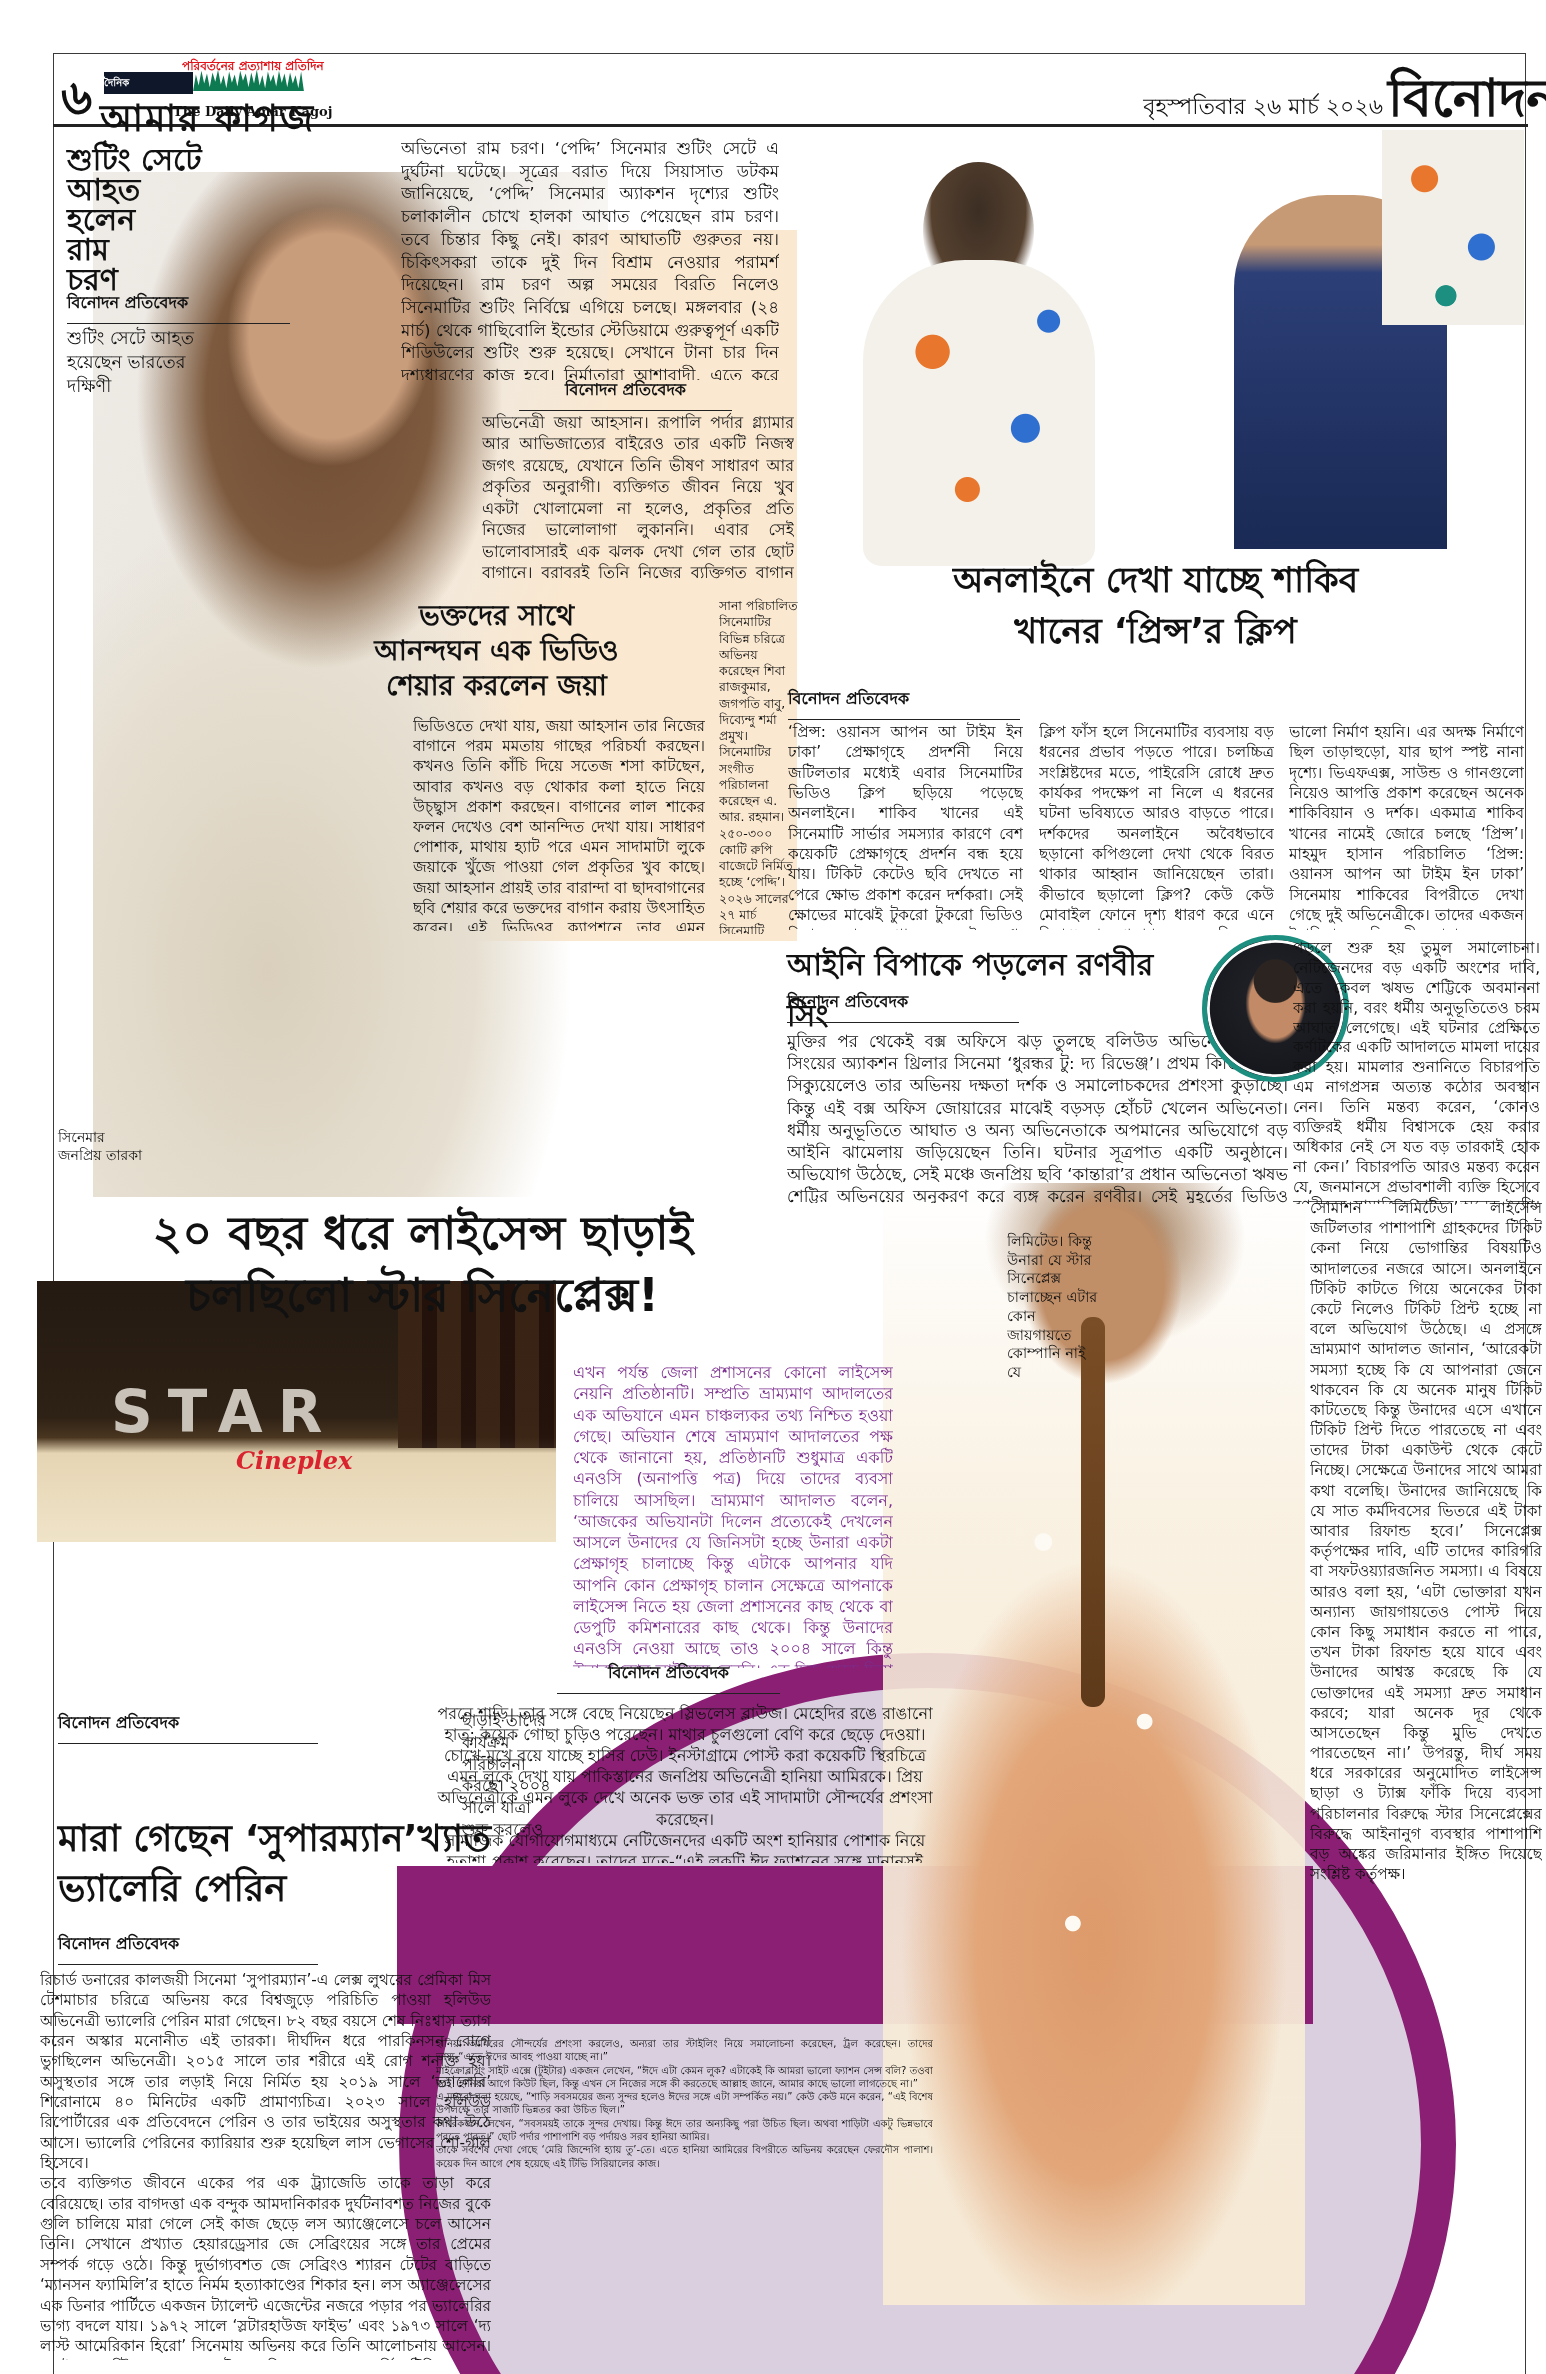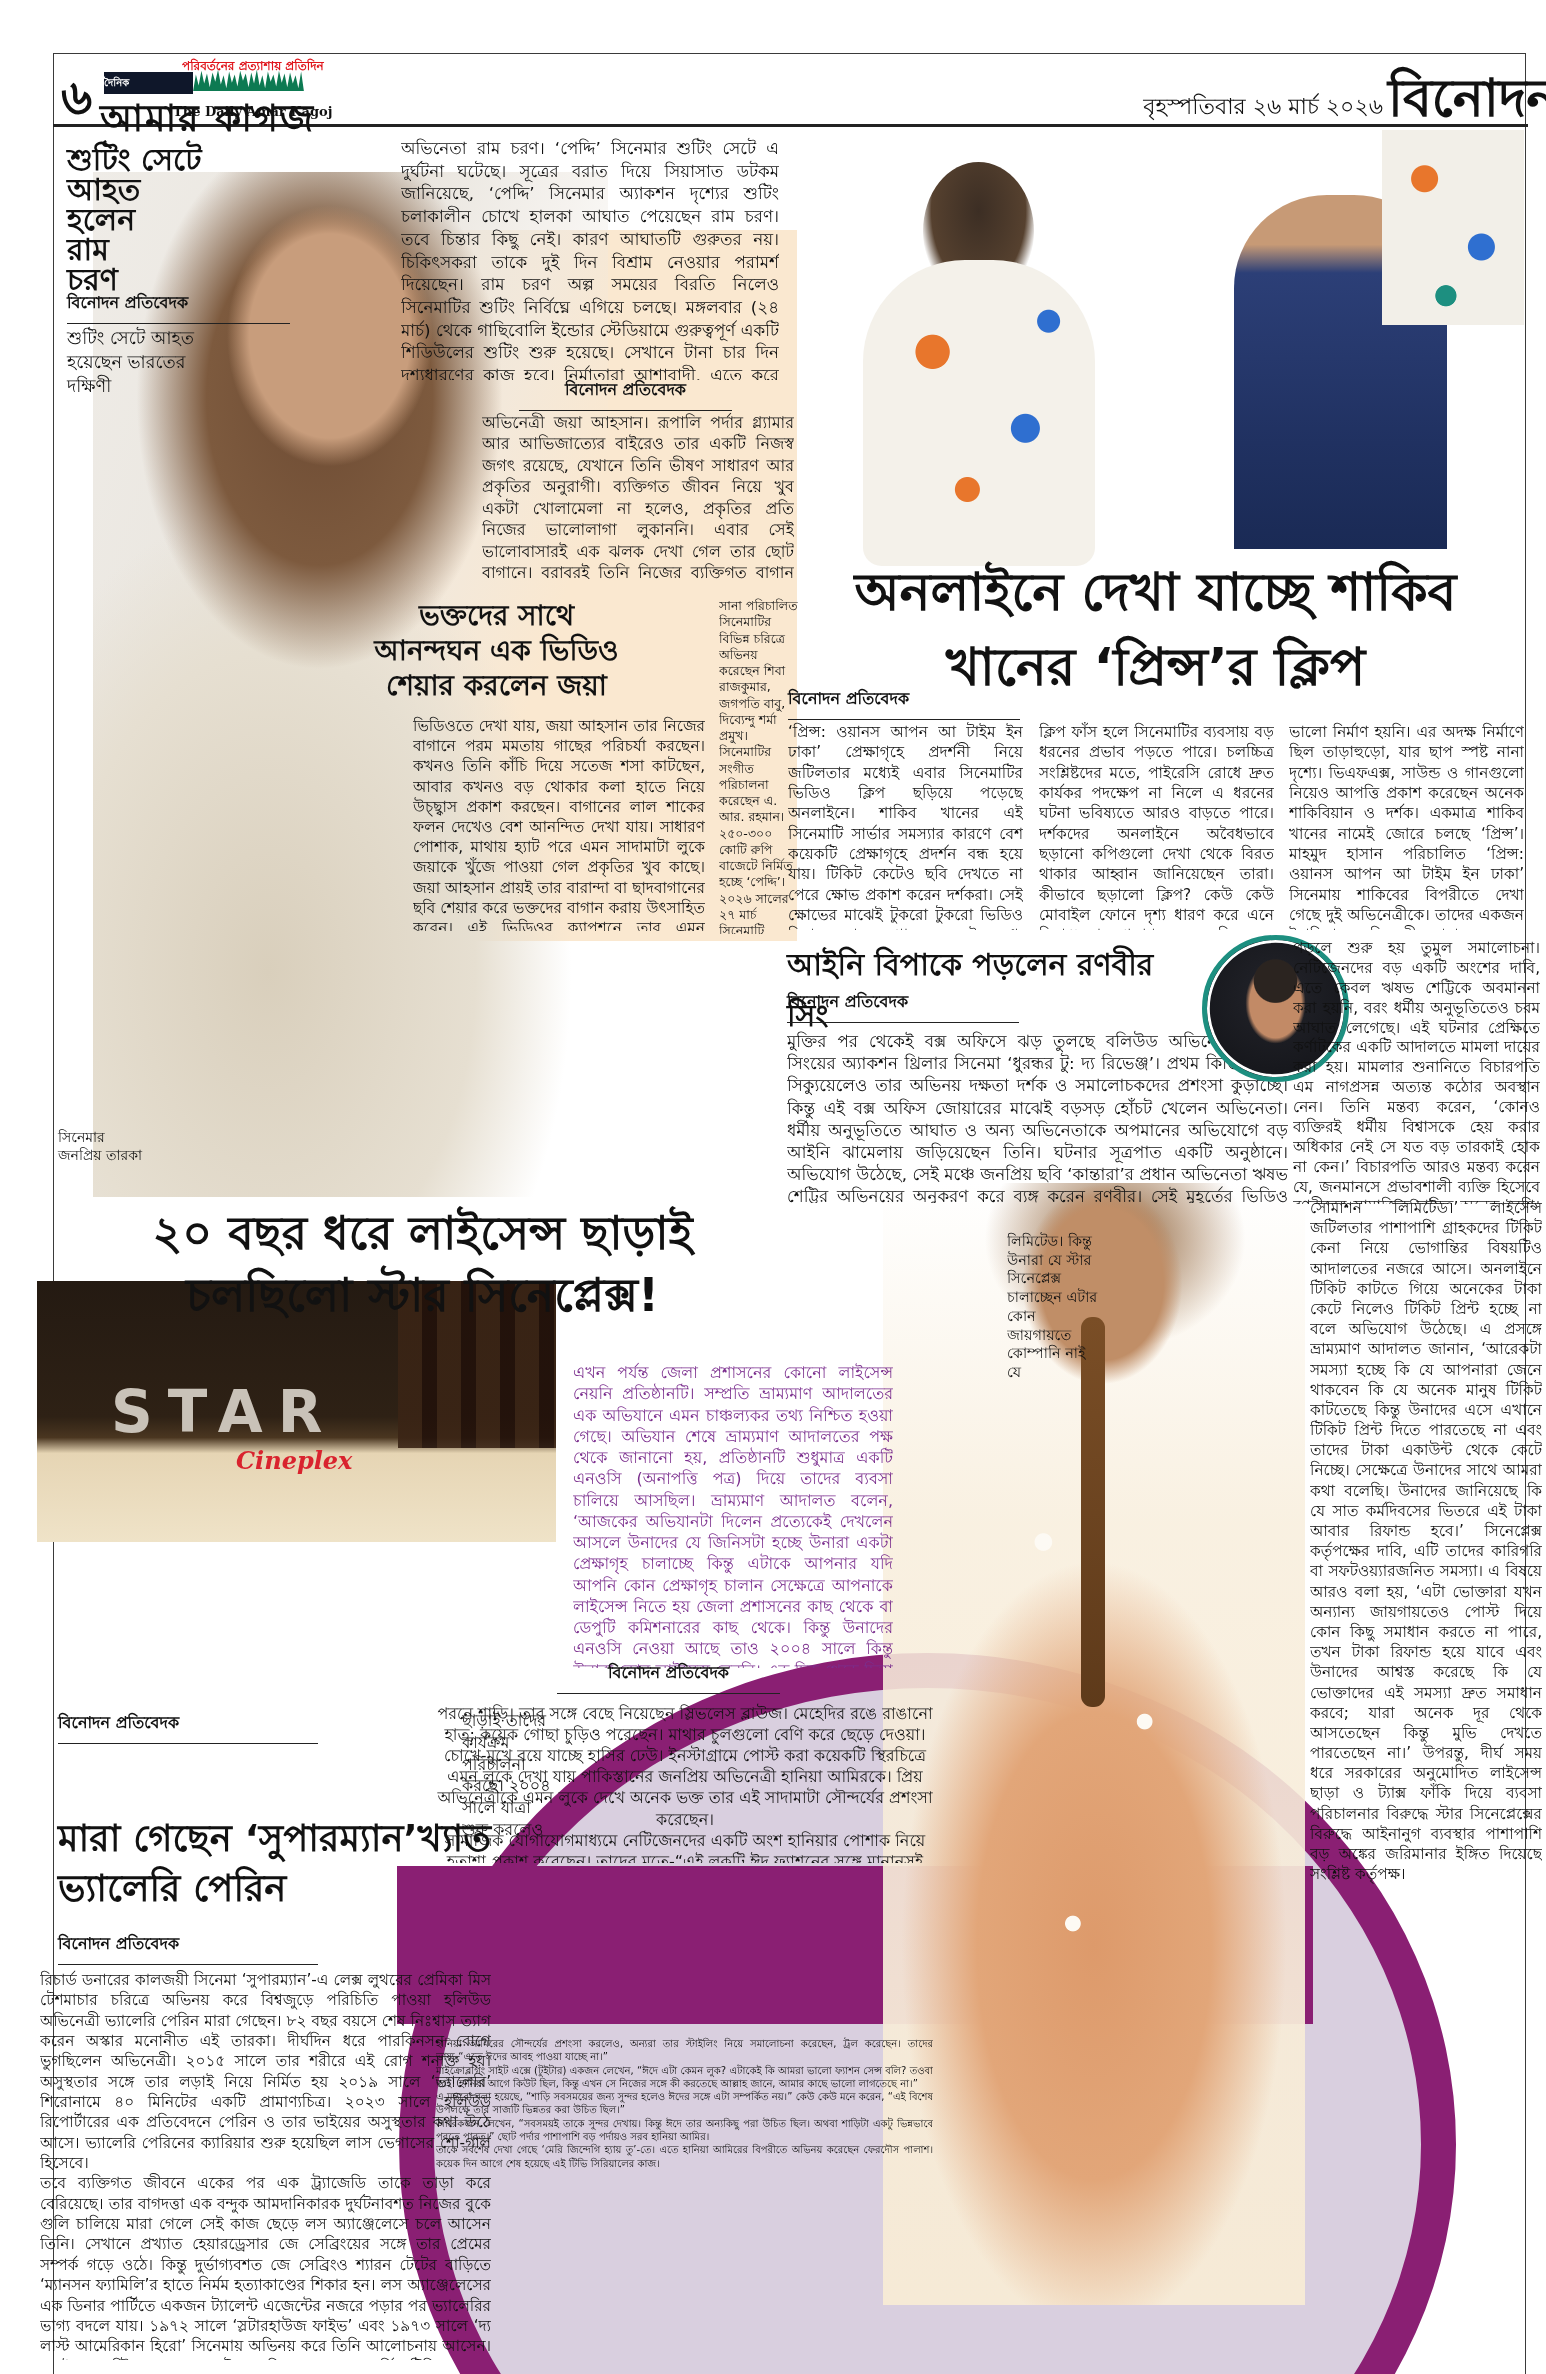--- a/index.html
+++ b/index.html
@@ -57,21 +57,21 @@
       radial-gradient(circle 16.7px at 80% 20%, #2f6fd0 0 11px, rgba(0,0,0,0) 12px),
       #f4f1ea;}
   .shk-woman{left:1234px;top:195px;width:213px;height:354px;border-radius:93px 93px 0 0;z-index:2;
     background:linear-gradient(180deg,#c79a76 0%,#c79a76 14%,#2c3f77 22%,#203161 70%,#1a2a55 100%);}
   .shk-tile{left:1382px;top:130px;width:142px;height:195px;z-index:2;
     background:
       radial-gradient(circle 18.6px at 30% 25%, #e8762c 0 13px, rgba(0,0,0,0) 14px),
       radial-gradient(circle 18.6px at 70% 60%, #2f6fd0 0 13px, rgba(0,0,0,0) 14px),
       radial-gradient(circle 15px at 45% 85%, #1d8f80 0 10.2px, rgba(0,0,0,0) 11px),
       #f2efe8;}
-  .pr-hl{left:787px;top:555px;width:737px;font-size:52px;font-weight:bold;line-height:1.45;text-align:center;white-space:pre-line;z-index:4;}
+  .pr-hl{left:787px;top:555px;width:737px;font-size:35px;font-weight:bold;line-height:1.45;text-align:center;white-space:pre-line;z-index:4;}
   .pr-by{left:788px;top:686px;width:232px;}
   .pr-c1{left:788px;top:722px;width:235px;height:208px;font-size:15.3px;}
   .pr-c2{left:1039px;top:722px;width:235px;height:208px;font-size:15.3px;}
   .pr-c3{left:1289px;top:722px;width:235px;height:208px;font-size:15.3px;}
   .pr-col{line-height:1.33;text-align:justify;z-index:4;overflow:hidden;position:absolute;}
 
   
   .rv-hl{left:787px;top:941px;width:399px;font-size:30px;font-weight:bold;z-index:4;}
   .rv-by{left:787px;top:989px;width:232px;}
   .rv-left{left:787px;top:1030px;width:501px;height:173px;font-size:16.7px;line-height:1.33;text-align:justify;z-index:4;overflow:hidden;}

